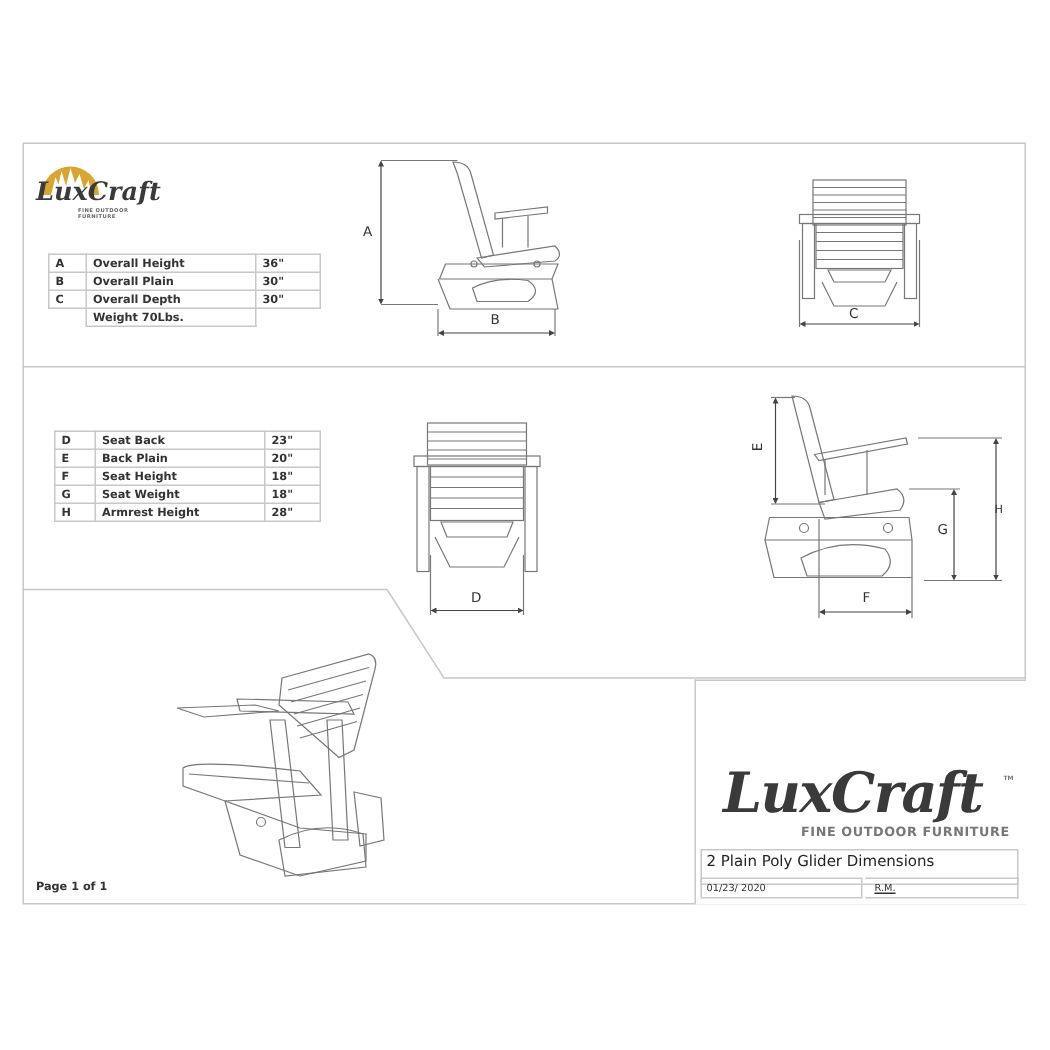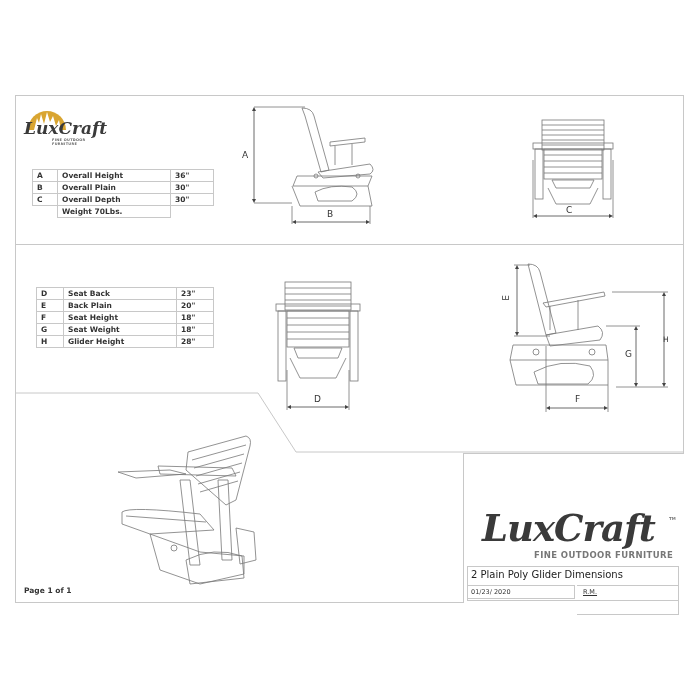--- a/index.html
+++ b/index.html
@@ -8,25 +8,25 @@
   .sheet { position: absolute; left: 15px; top: 95px; width: 669px; height: 508px;
            border: 1px solid #c8c8c8; box-sizing: border-box; }
   .hline { position: absolute; height: 0; border-top: 1px solid #c8c8c8; }
   .abs { position: absolute; font-weight: bold; }
   svg.lay { position: absolute; left: 0; top: 0; }
   table.dims { border-collapse: collapse; font-size: 7.5px; color: #333; }
   table.dims td { border: 1px solid #c8c8c8; padding: 0 4px; height: 11px; line-height: 11px; white-space: nowrap; }
   .small-logo-text { font-family: "DejaVu Serif", serif; }
   .tb { position: absolute; left: 463px; top: 453px; width: 221px; height: 150px;
         border-left: 1px solid #c8c8c8; border-top: 1px solid #c8c8c8; box-sizing: border-box; background: #fff; }
-  .tb-title { position: absolute; left: 3px; top: 112px; width: 212px; height: 35px;
+  .tb-title { position: absolute; left: 3px; top: 112px; width: 212px; height: 24px;
               border: 1px solid #c8c8c8; box-sizing: border-box; font-size: 10px; line-height: 15px; padding-left: 3px; color: #222; }
   .tb-date { position: absolute; left: 3px; top: 131px; width: 108px; height: 14px;
              border: 1px solid #c8c8c8; box-sizing: border-box; font-size: 6.5px; line-height: 12px; padding-left: 3px; color: #333; }
-  .tb-init { position: absolute; left: 113px; top: 131px; width: 102px; height: 30px;
+  .tb-init { position: absolute; left: 113px; top: 131px; width: 102px; height: 14px;
              border: 1px solid #c8c8c8; border-left: none; box-sizing: border-box; font-size: 6.5px; line-height: 12px; padding-left: 6px; color: #333; text-decoration: underline; }
   .page-no { position: absolute; left: 24px; top: 586px; font-size: 7.5px; color: #333; font-weight: bold; }
   .dimlbl { position: absolute; font-size: 9px; color: #333; }
 </style>
 </head>
 <body>
 
 <div class="sheet"></div>
 
 <div class="hline" style="left:15px; top:244px; width:669px;"></div>
@@ -89,21 +89,21 @@
       <td>Seat Height</td>
       <td>18"</td>
     </tr>
     <tr>
       <td>G</td>
       <td>Seat Weight</td>
       <td>18"</td>
     </tr>
     <tr>
       <td>H</td>
-      <td>Glider Height</td>
+      <td>Armrest Height</td>
       <td>28"</td>
     </tr>
   </tbody>
     </table>
 </div>
 
 <svg class="lay" width="700" height="700" fill="none" stroke="#777" stroke-width="0.8">
   <defs>
     <marker id="ar" markerWidth="5" markerHeight="5" refX="2.5" refY="2.5" orient="auto-start-reverse">
       <path d="M0,0 L5,2.5 L0,5 Z" fill="#444" stroke="none"></path>

